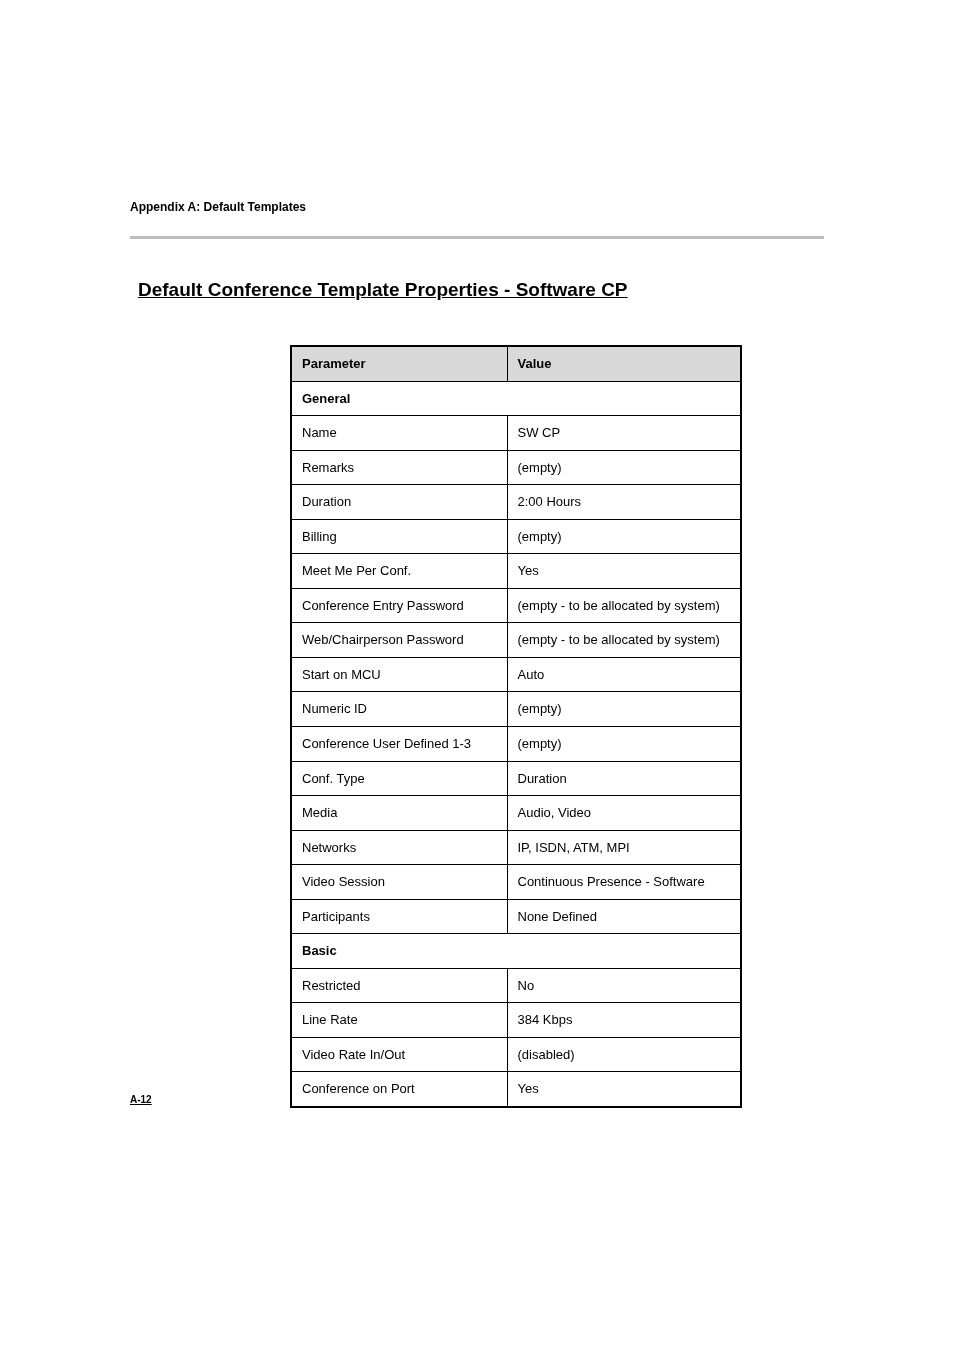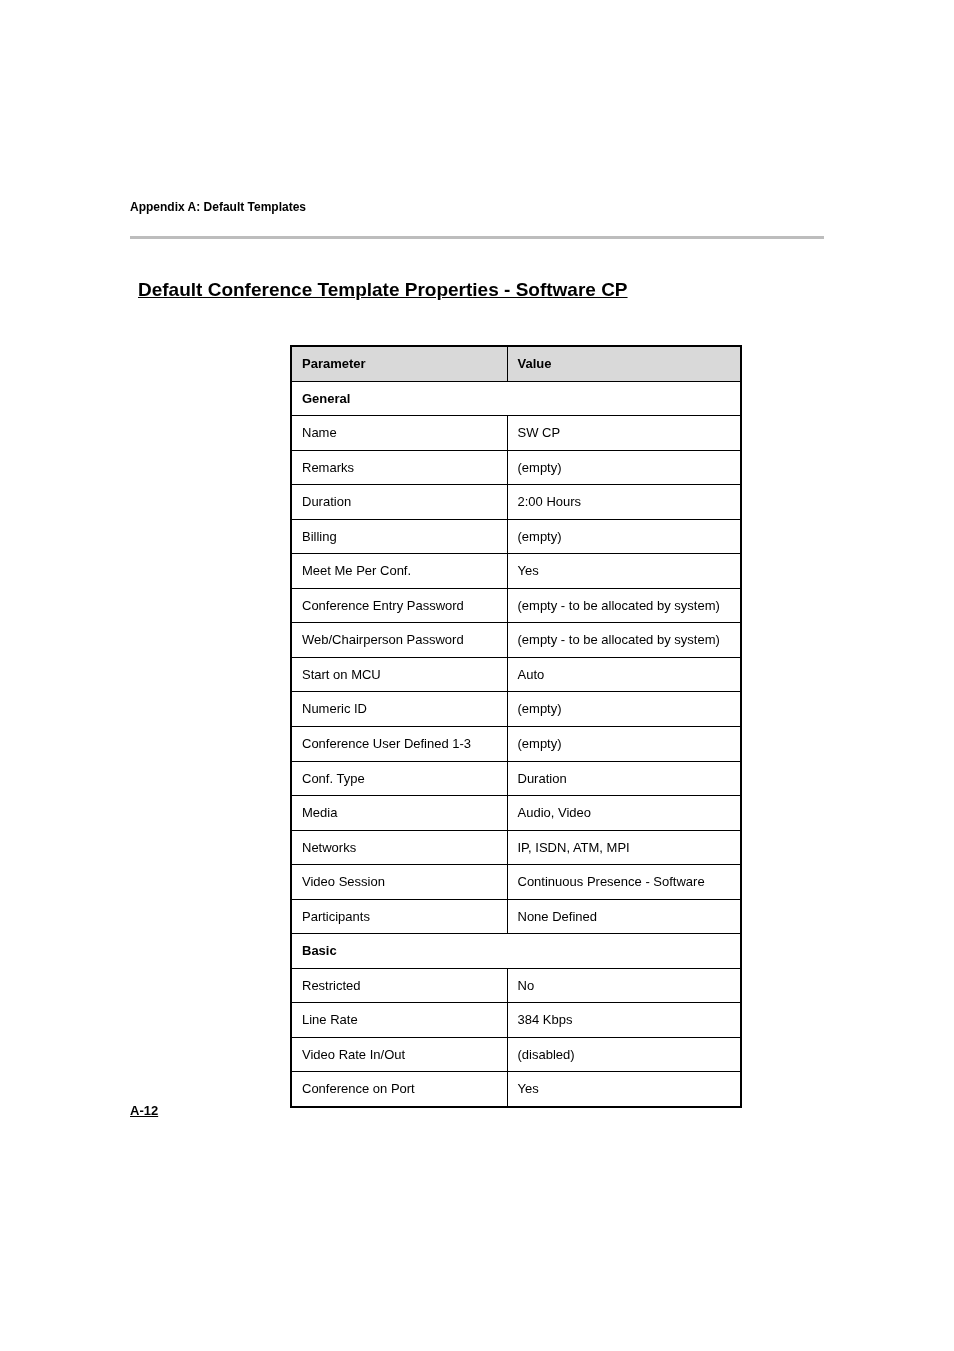--- a/index.html
+++ b/index.html
@@ -58,22 +58,22 @@
   }
   .props-table {
     border-top: 2px solid #000;
     border-bottom: 2px solid #000;
     border-left: 2px solid #000;
     border-right: 2px solid #000;
   }
   .page-number {
     position: absolute;
     left: 130px;
-    bottom: 233px;
-    font-size: 13px;
+    bottom: 246px;
+    font-size: 10px;
     font-weight: bold;
     text-decoration: underline;
   }
 </style>
 </head>
 <body>
 
 <div class="page">
 
   <div class="header-label">Appendix A: Default Templates</div>

